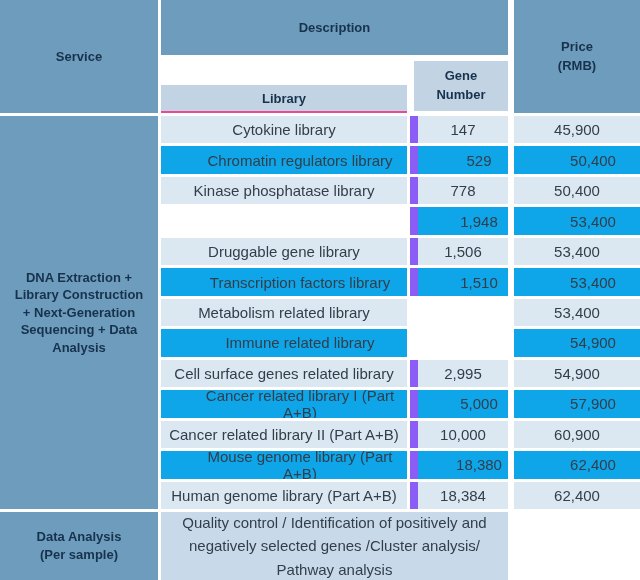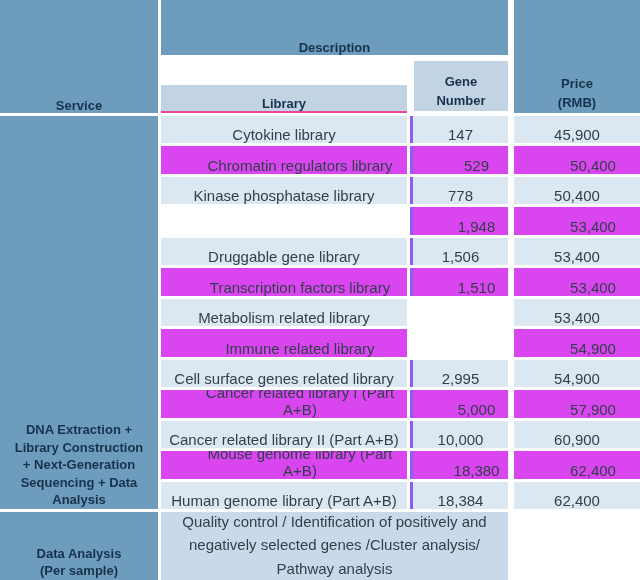--- a/index.html
+++ b/index.html
@@ -15,44 +15,44 @@
     grid-template-columns: 158px 246px 98px 1fr;
     grid-template-rows: 58px 52px repeat(13, 1fr) 68px;
     gap: 3px;
     background: #ffffff;
     box-sizing: border-box;
   }
   .cell {
     display: flex;
     flex-direction: column;
     align-items: center;
-    justify-content: flex-end;
+    justify-content: center;
     text-align: center;
     box-sizing: border-box;
     overflow: hidden;
   }
   
   .hdr      { background: #6e9cbd; color: #17324c; font-weight: bold; font-size: 13px; }
   .subhdr   { background: #c2d4e4; color: #17324c; font-weight: bold; font-size: 13px; }
   .row-light{ background: #dce8f1; }
-  .row-dark { background: #d946ef; padding-left: 32px; }
+  .row-dark { background: #0ea5e9; padding-left: 32px; }
   .summary  { background: #c8dae9; }
   .data-txt { color: #333e4b; font-size: 15px; }
   
   .service-header   { grid-column: 1; grid-row: 1 / 3; }
   .description-hdr  { grid-column: 2 / 4; grid-row: 1; border-bottom: 3px solid #fff; }
   .price-header     { grid-column: 4; grid-row: 1 / 3; border-left: 3px solid #fff; }
   .library-header   { grid-column: 2; grid-row: 2; border-bottom: 2px solid #ec4899; margin-top: 24px; }
   .gene-header      { grid-column: 3; grid-row: 2; border-left: 4px solid #fff; border-bottom: 2px solid #fff; }
   .service-main     { grid-column: 1; grid-row: 3 / 16; }
   .service-persample{ grid-column: 1; grid-row: 16; }
   .summary-desc     { grid-column: 2 / 4; grid-row: 16; padding: 0 14px; line-height: 1.55; }
   .summary-price    { grid-column: 4; grid-row: 16; border-left: 3px solid #fff; }
   .lib-cell  { grid-column: 2; }
-  .gene-cell { grid-column: 3; border-left: 3px solid #8b5cf6; }
+  .gene-cell { grid-column: 3; border-left: 8px solid #8b5cf6; }
   .price-cell{ grid-column: 4; border-left: 3px solid #fff; }
   .service-main .line, .service-persample .line { line-height: 1.35; }
   .price-header .line, .gene-header .line { line-height: 1.45; }
 </style>
 </head>
 <body>
 
 <div class="price-table">
 
   <div class="cell hdr service-header">

